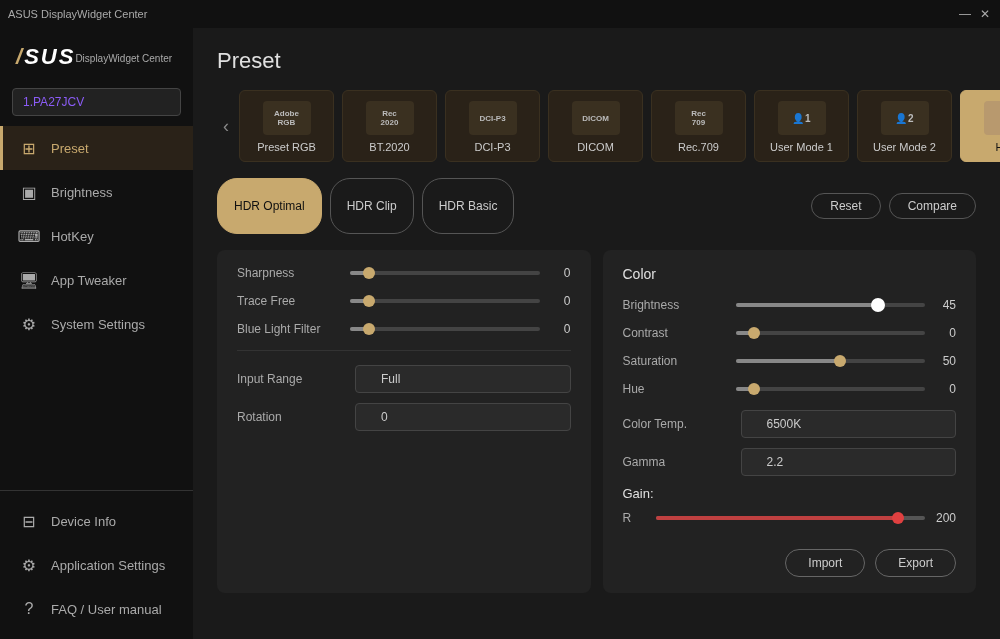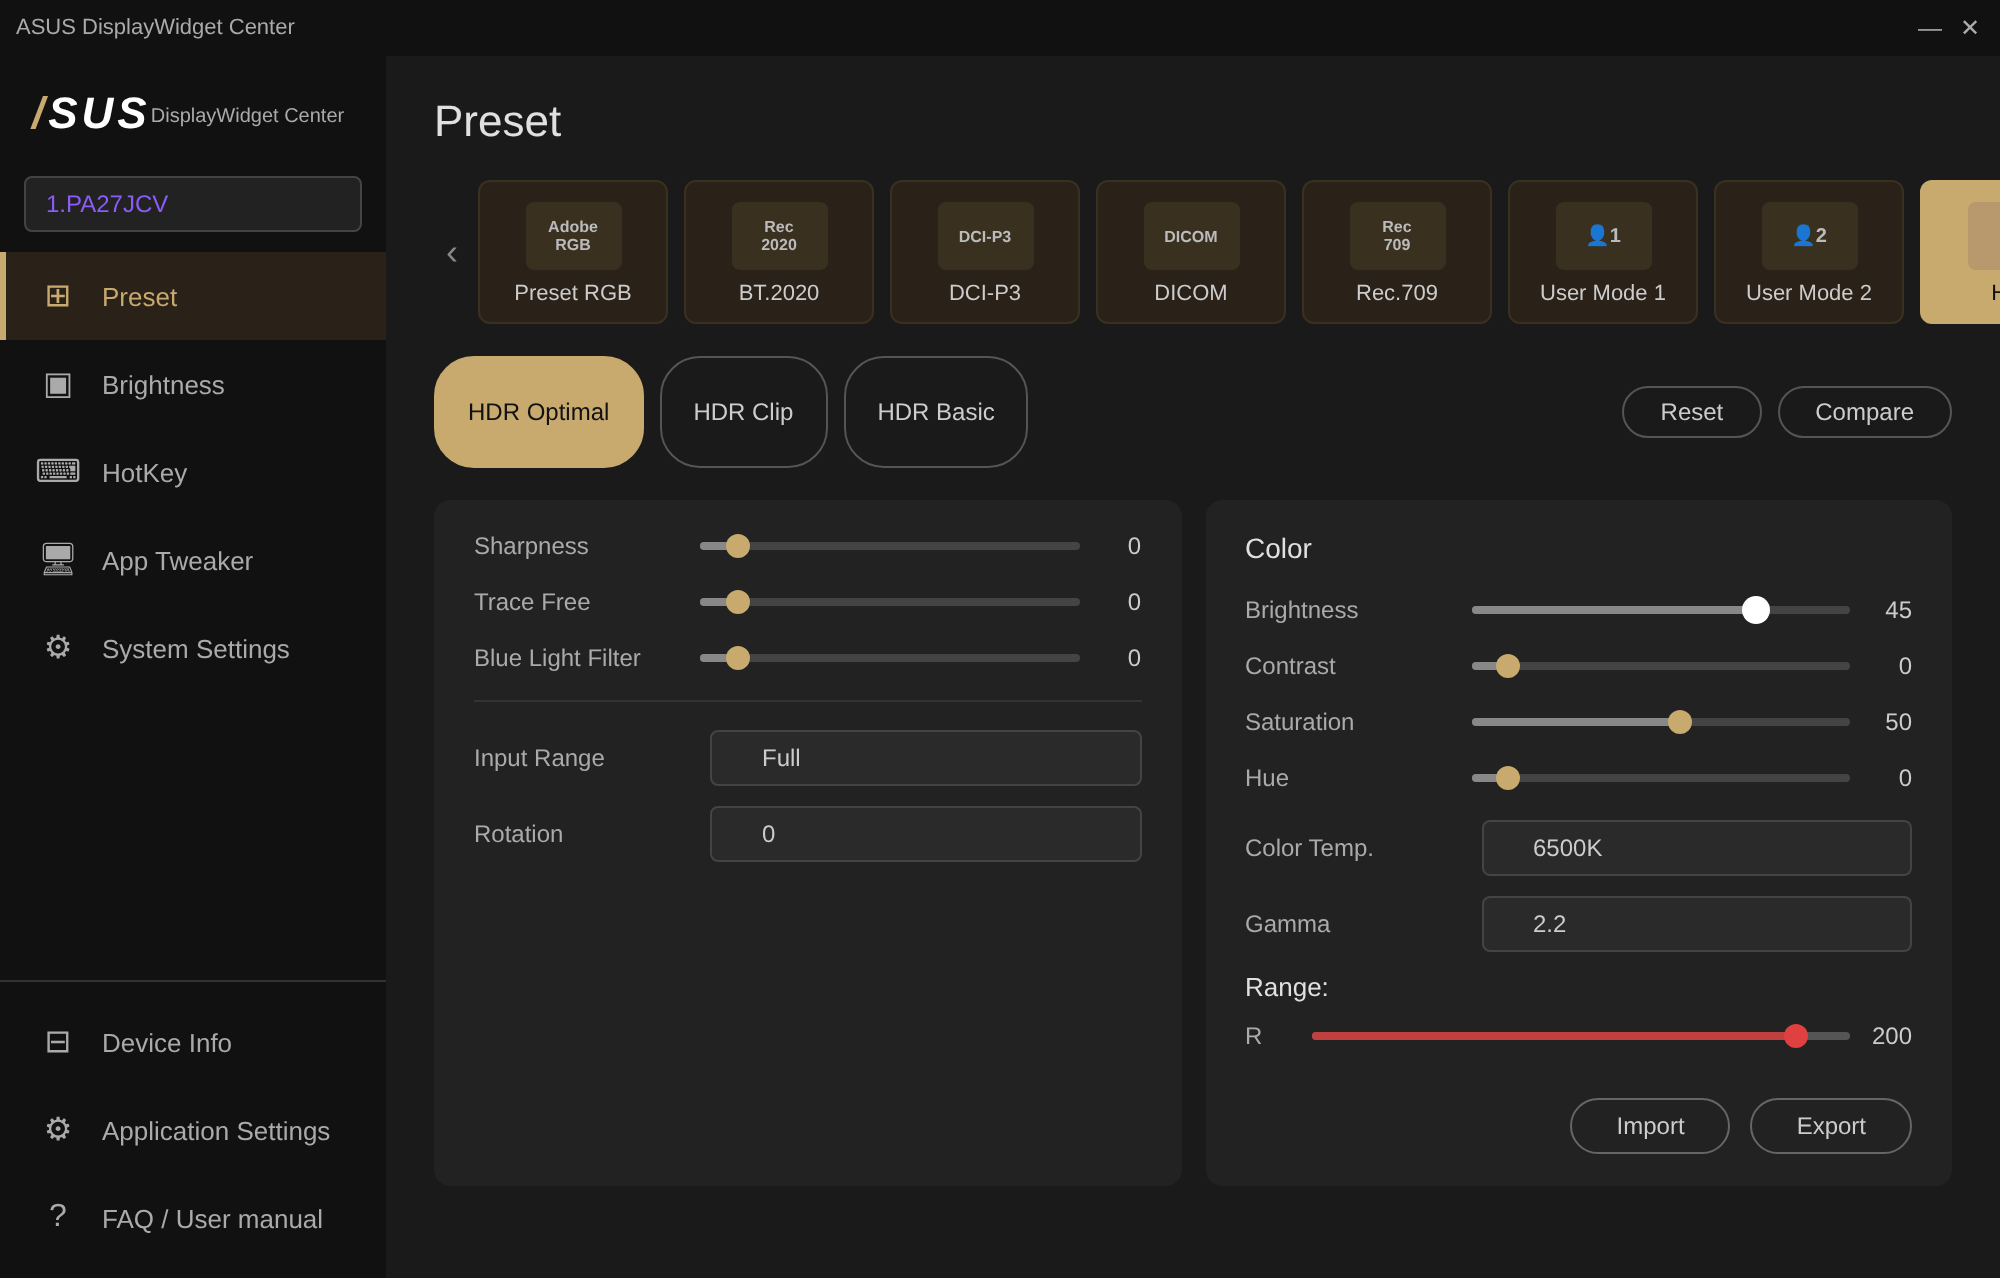--- a/index.html
+++ b/index.html
@@ -603,21 +603,21 @@
         <div class="dropdown-row">
           <div class="dropdown-label">Gamma</div>
           <select class="panel-select">
             <option>1.8</option>
             <option>2.0</option>
             <option selected="">2.2</option>
             <option>2.4</option>
           </select>
         </div>
 
-        <div class="gain-title">Range:</div>
+        <div class="gain-title">Gain:</div>
         <div class="slider-row">
           <div class="slider-label" style="width:30px;">R</div>
           <div class="slider-wrap">
             <div class="slider-track" style="background:#555;">
               <div class="slider-fill" style="width:90%; background:#c04040;"></div>
               <div class="slider-thumb slider-thumb-red" style="left:calc(90% - 6px);"></div>
             </div>
           </div>
           <div class="slider-value">200</div>
         </div>

